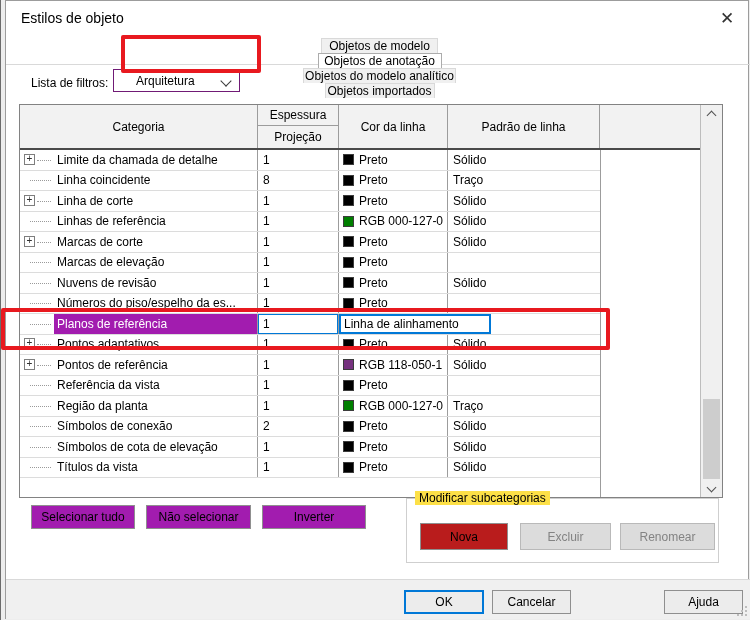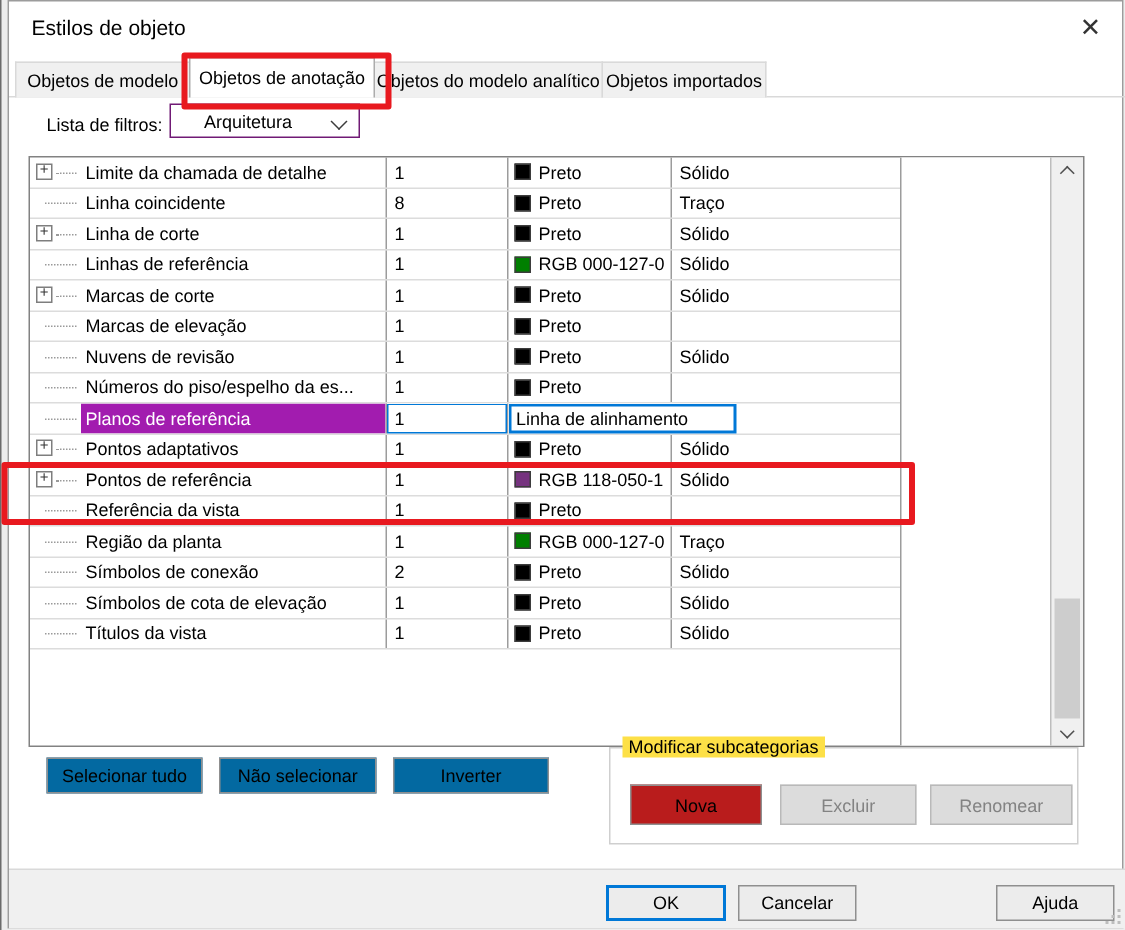--- a/index.html
+++ b/index.html
@@ -14,21 +14,21 @@
     background:#ffffff;border:1px solid #9c9c9c;box-sizing:border-box;
   }
   
   .title{position:absolute;left:15px;top:9px;font-size:14px;color:#000;}
   .close-btn{
     position:absolute;right:10px;top:6px;width:22px;height:22px;
     display:flex;align-items:center;justify-content:center;
     font-size:17px;font-weight:300;color:#333;cursor:default;
   }
   
-  .tabstrip{position:absolute;left:4px;top:37px;right:0;height:27px;display:flex;align-items:flex-end;}
+  .tabstrip{position:absolute;left:4px;top:37px;right:0;height:27px;display:flex;align-items:center;flex-direction:column;}
   .tabstrip-underline{position:absolute;left:0;top:63px;width:744px;height:1px;background:#d9d9d9;}
   .tab{
     box-sizing:border-box;height:24px;background:#f0f0f0;border:1px solid #d9d9d9;
     border-bottom:none;display:flex;align-items:center;justify-content:center;
     font-size:12px;color:#000;margin-right:-1px;z-index:1;
   }
   .tab.active{
     height:27px;background:#fff;border:1px solid #acacac;border-bottom:none;z-index:3;
   }
   .tab:nth-child(1){width:117px;}
@@ -88,21 +88,21 @@
   .swatch{width:11px;height:11px;flex:none;margin-right:5px;border:1px solid #3c3c3c;box-sizing:border-box;}
   
   .vscroll{width:22px;background:#f0f0f0;border-left:1px solid #bdbdbd;position:relative;box-sizing:border-box;}
   .sb-btn{position:absolute;left:0;width:100%;height:20px;display:flex;align-items:center;justify-content:center;}
   .sb-btn.up{top:0;}
   .sb-btn.down{bottom:0;}
   .sb-btn .chev{border-color:#505050;width:6px;height:6px;}
   .sb-thumb{position:absolute;left:2px;width:17px;background:#cdcdcd;top:294px;height:80px;}
   
   .btn{
-    position:absolute;box-sizing:border-box;background:#0369a1;border:1px solid #8f8f8f;
+    position:absolute;box-sizing:border-box;background:#a21caf;border:1px solid #8f8f8f;
     font-size:12px;color:#000;display:flex;align-items:center;justify-content:center;cursor:default;
   }
   .btn-selall{left:25px;top:504px;width:104px;height:24px;}
   .btn-selnone{left:140px;top:504px;width:105px;height:24px;}
   .btn-invert{left:256px;top:504px;width:104px;height:24px;}
   
   .groupbox{
     position:absolute;left:400px;top:497px;width:313px;height:65px;box-sizing:border-box;
     border:1px solid #cfcfcf;background:#fff;
   }
@@ -154,20 +154,30 @@
   </div>
 
   <div class="filter-label">Lista de filtros:</div>
   <div class="filter-select">
     <span>Arquitetura</span>
     <span class="chev down"></span>
   </div>
 
   <div class="table">
     <div class="table-main">
+      <div class="thead">
+        <div class="th cat">Categoria</div>
+        <div class="th esp">
+          <div class="sub">Espessura</div>
+          <div class="sub2">Projeção</div>
+        </div>
+        <div class="th cor">Cor da linha</div>
+        <div class="th pad">Padrão de linha</div>
+        <div class="th blank"></div>
+      </div>
       <div class="tbody">
         <div class="rows" id="rows">
             <div class="trow">
               <div class="td cat">
                 <span class="tree">
                   <span class="plusbox">+</span>
                   <span class="stub short"></span>
                 </span>
                 <span class="catlabel">Limite da chamada de detalhe</span>
               </div>

